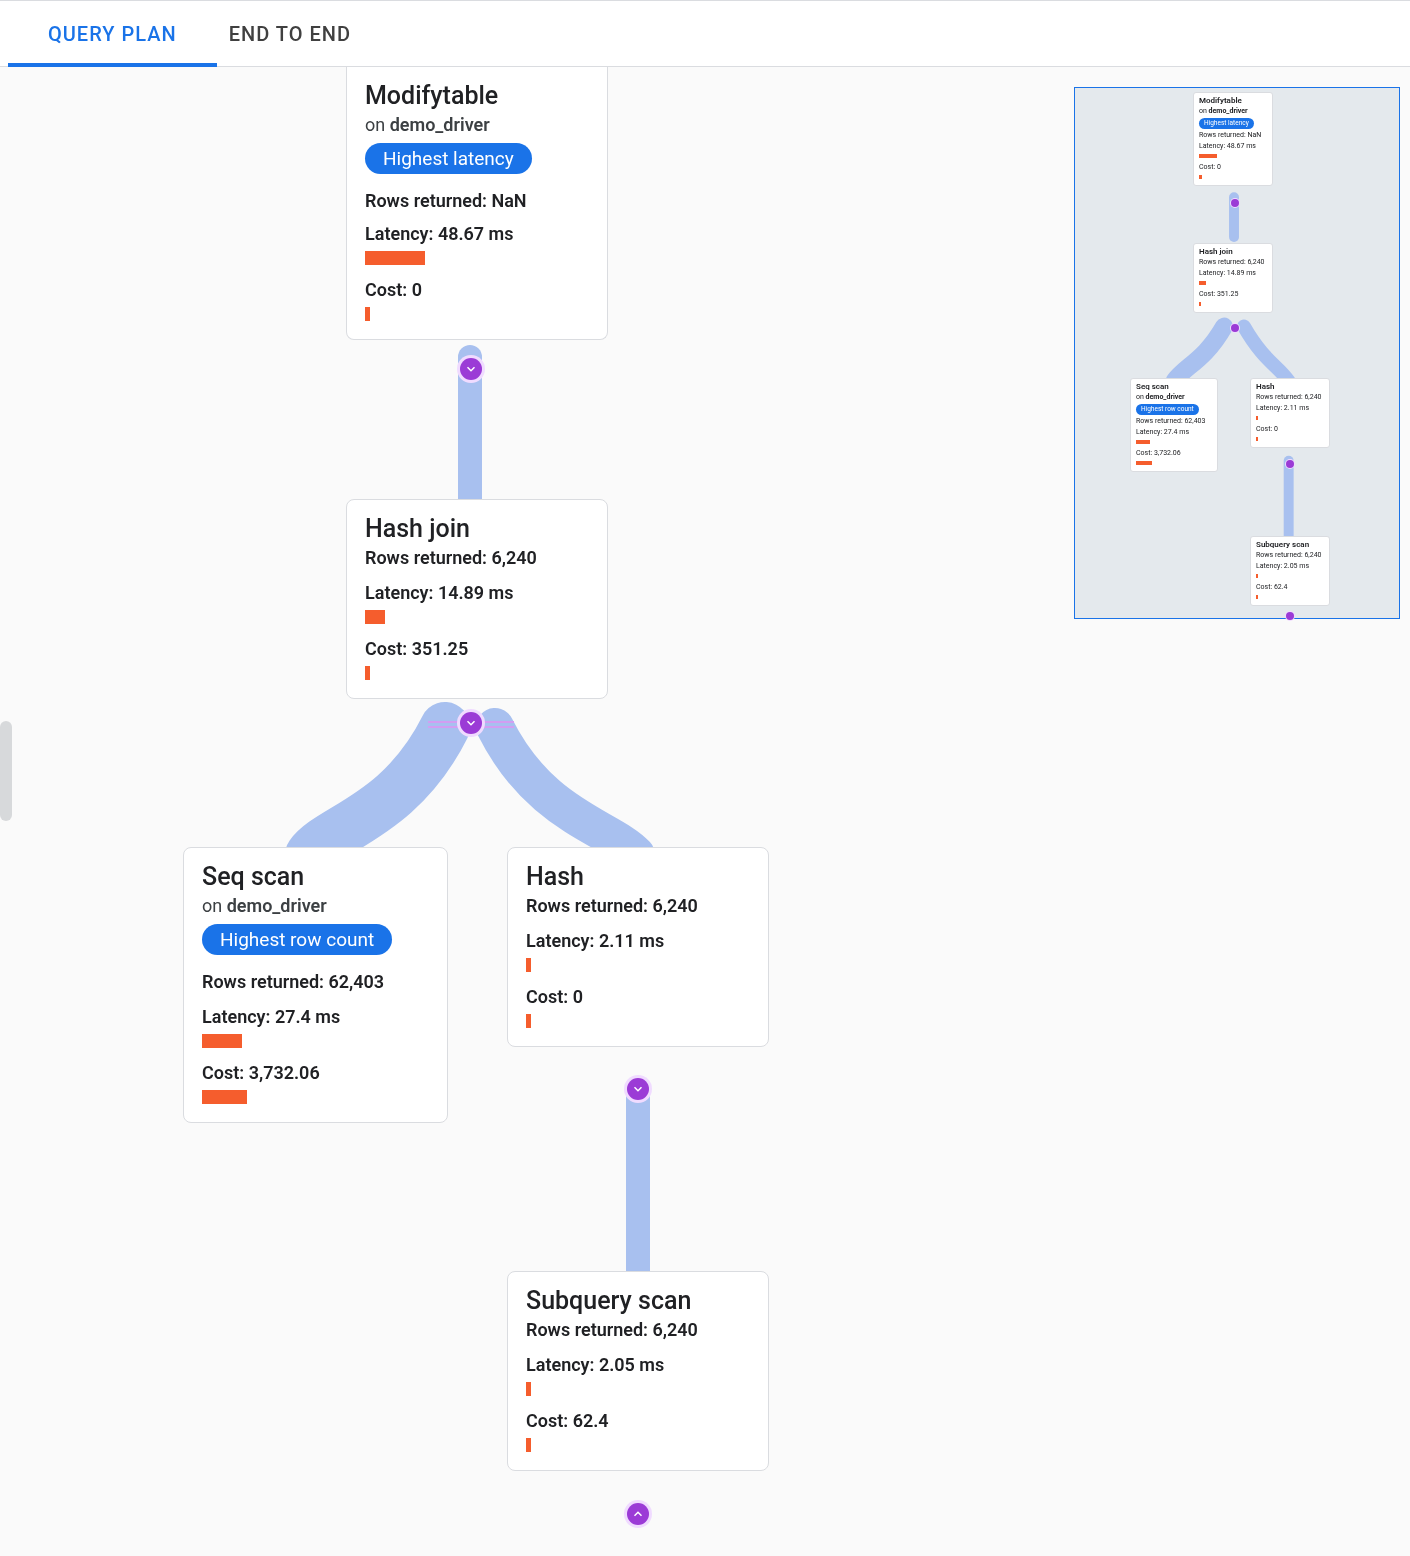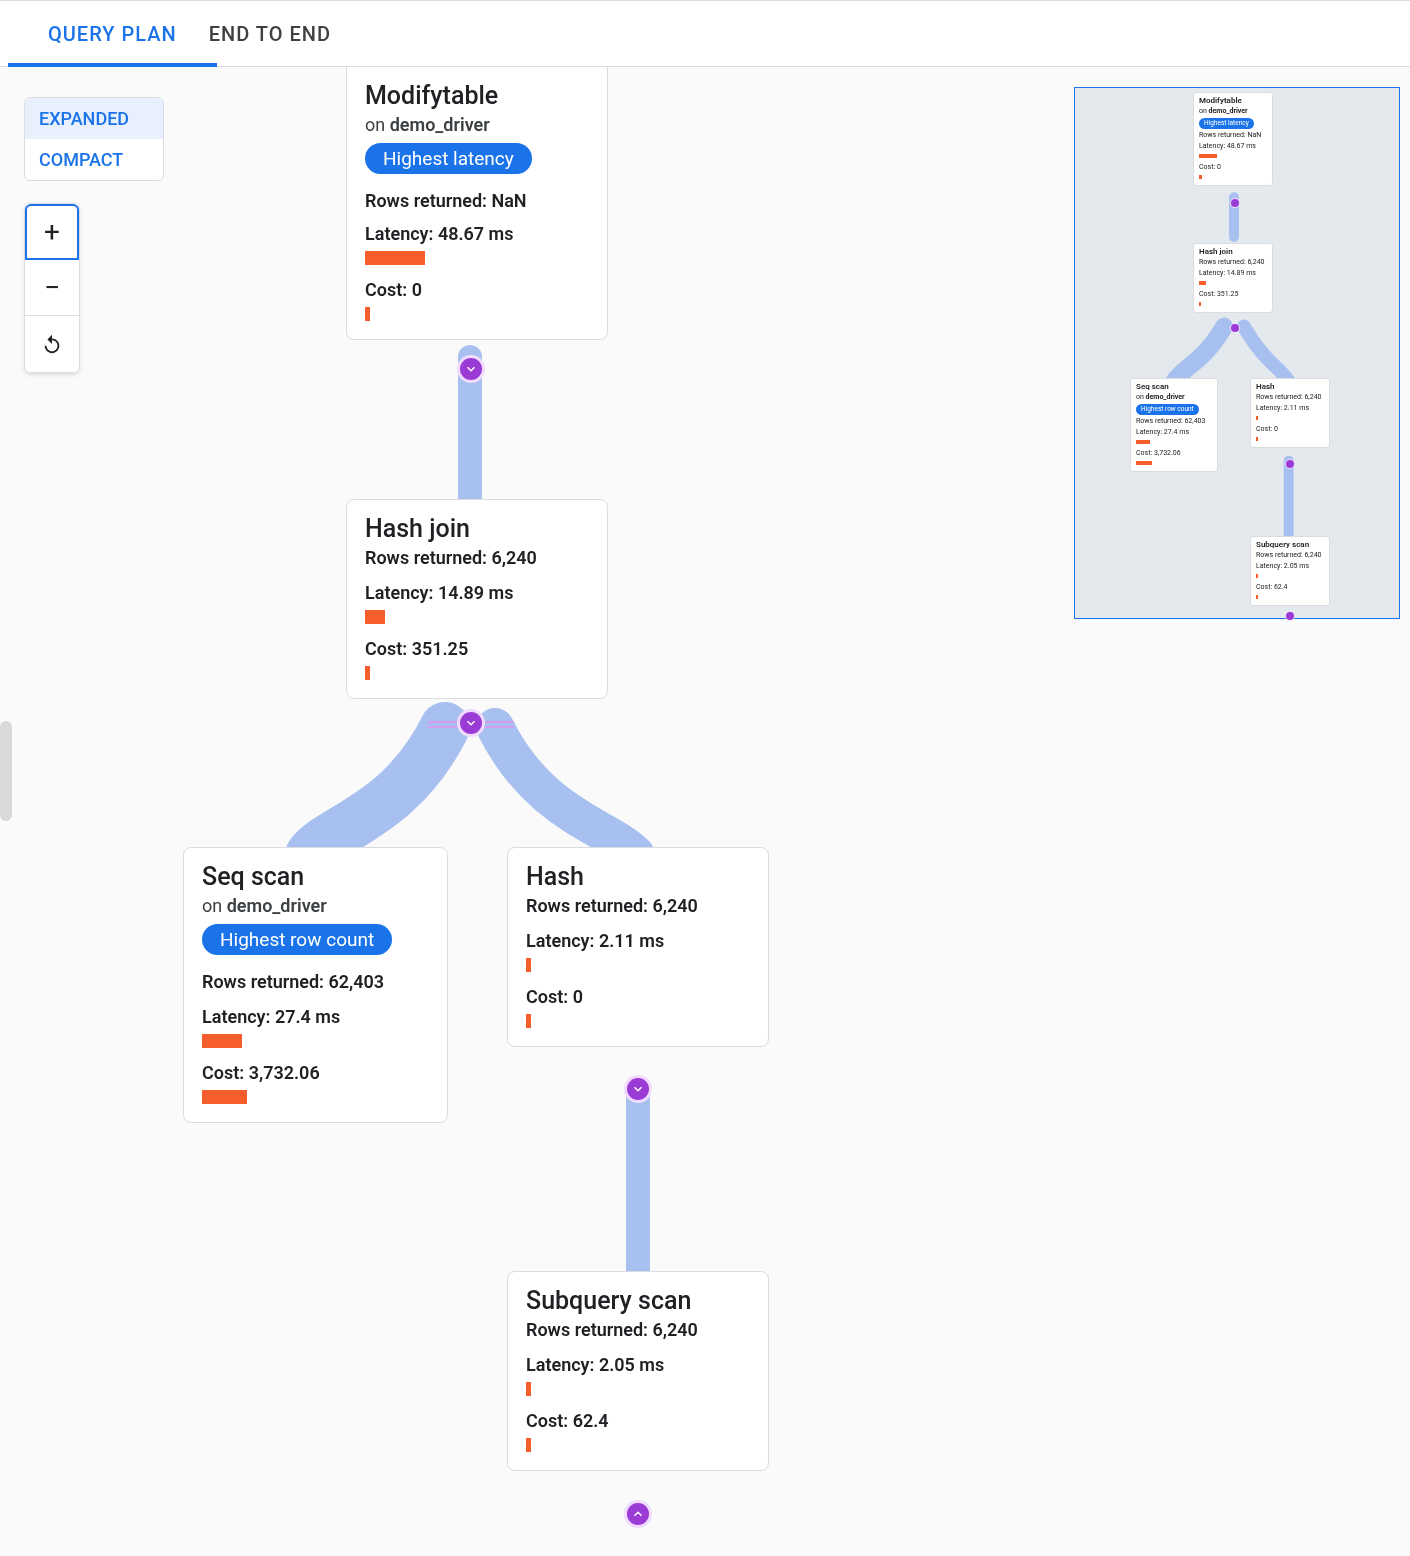--- a/index.html
+++ b/index.html
@@ -6,21 +6,21 @@
   html, body {
     margin: 0; padding: 0;
     font-family: Roboto, "Helvetica Neue", Arial, sans-serif;
     background: #fafafa;
     color: #202124;
     width: 1410px;
   }
   .container { width: 1410px; height: 1556px; position: relative; overflow: hidden; border-top: 1px solid #dadce0; }
   
   .tabs {
-    display: flex; align-items: center; gap: 32px;
+    display: flex; align-items: center; gap: 52px;
     padding: 0 48px;
     height: 66px;
     border-bottom: 1px solid #dadce0;
     background: #fff;
   }
   .tab {
     font-size: 20px; font-weight: 500; letter-spacing: 1px;
     color: #404040; height: 100%; display: flex; align-items: center;
     cursor: pointer; position: relative;
   }
@@ -109,35 +109,20 @@
 </head>
 <body>
 
 <div class="container">
 
   <div class="tabs">
     <div class="tab active">QUERY PLAN</div>
     <div class="tab">END TO END</div>
   </div>
 
-  <div class="controls">
-    <div class="toggle-group">
-      <div class="toggle-btn active">EXPANDED</div>
-      <div class="toggle-btn">COMPACT</div>
-    </div>
-    <div class="zoom-group">
-      <div class="zoom-btn focused">+</div>
-      <div class="zoom-btn">−</div>
-      <div class="zoom-btn reset-icon">
-        <svg viewBox="0 0 24 24">
-            <path d="M12 5V2L7 7l5 5V8c3.31 0 6 2.69 6 6s-2.69 6-6 6-6-2.69-6-6H4c0 4.42 3.58 8 8 8s8-3.58 8-8-3.58-8-8-8z" fill="#202124"></path>
-          </svg>
-      </div>
-    </div>
-  </div>
 
   <div class="scroll-track"></div>
 
   <div class="canvas">
 
     <svg class="svg-layer" width="1410" height="1490">
 
       <path d="M 470 290 C 470 350, 470 380, 470 440" stroke="#a8c0ef" stroke-width="24" fill="none" stroke-linecap="round"></path>
 
       <path d="M 638 1025 L 638 1224" stroke="#a8c0ef" stroke-width="24" fill="none" stroke-linecap="round"></path>

